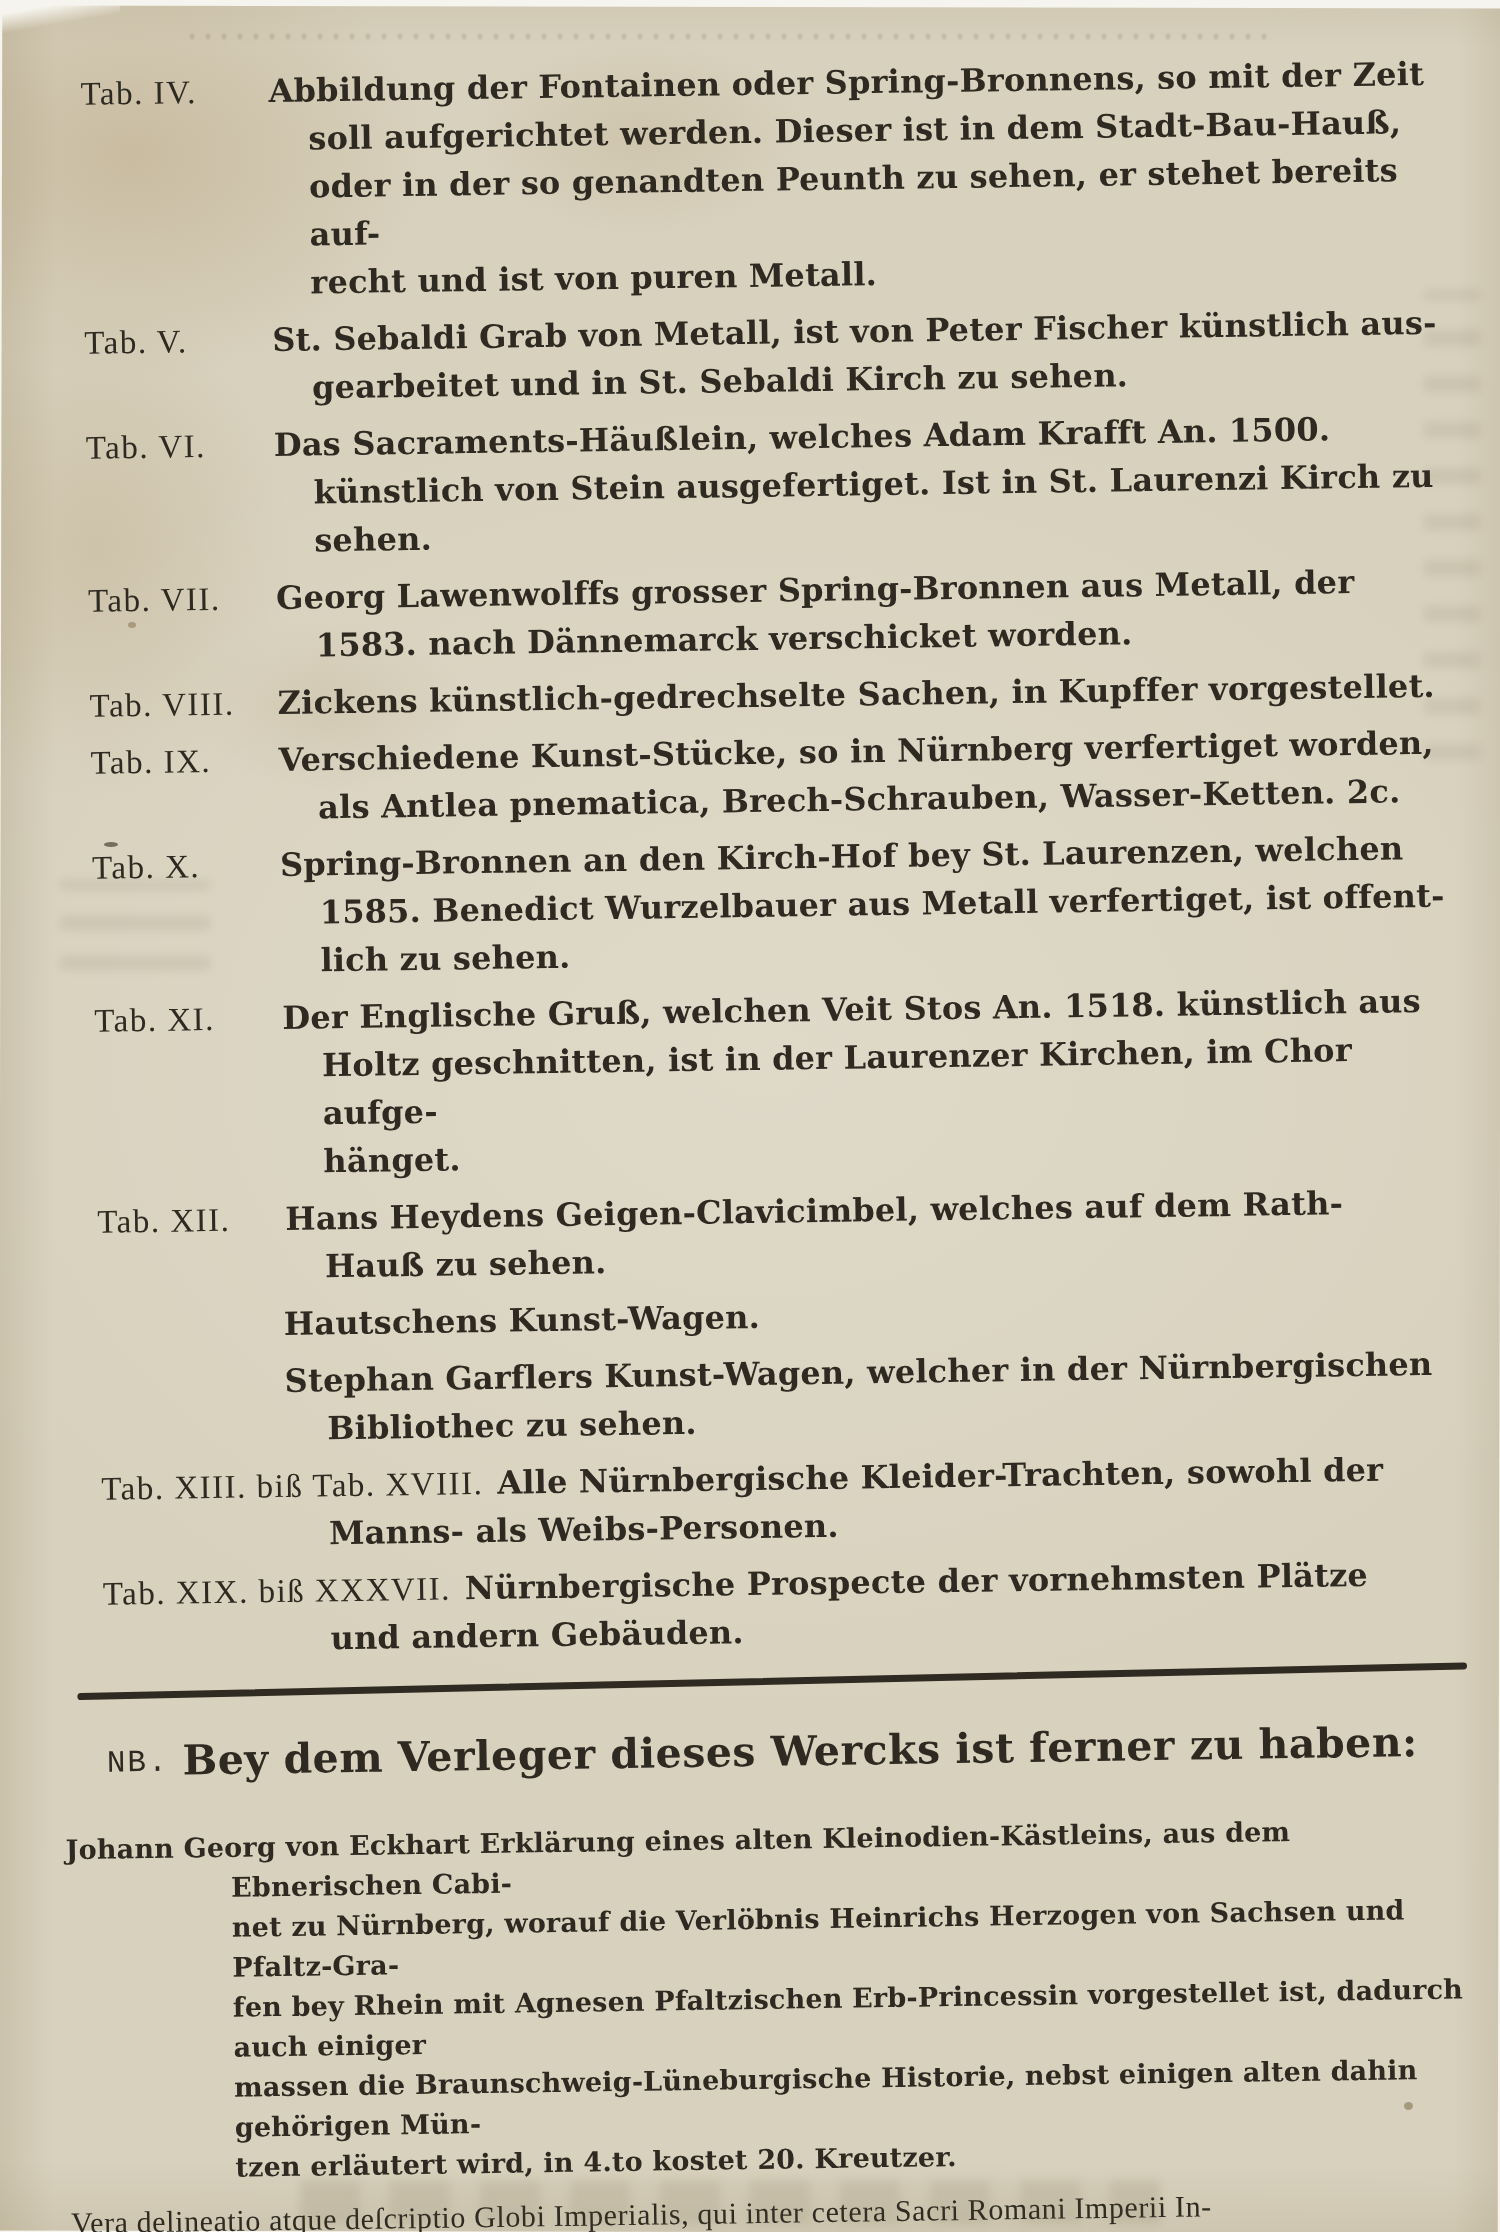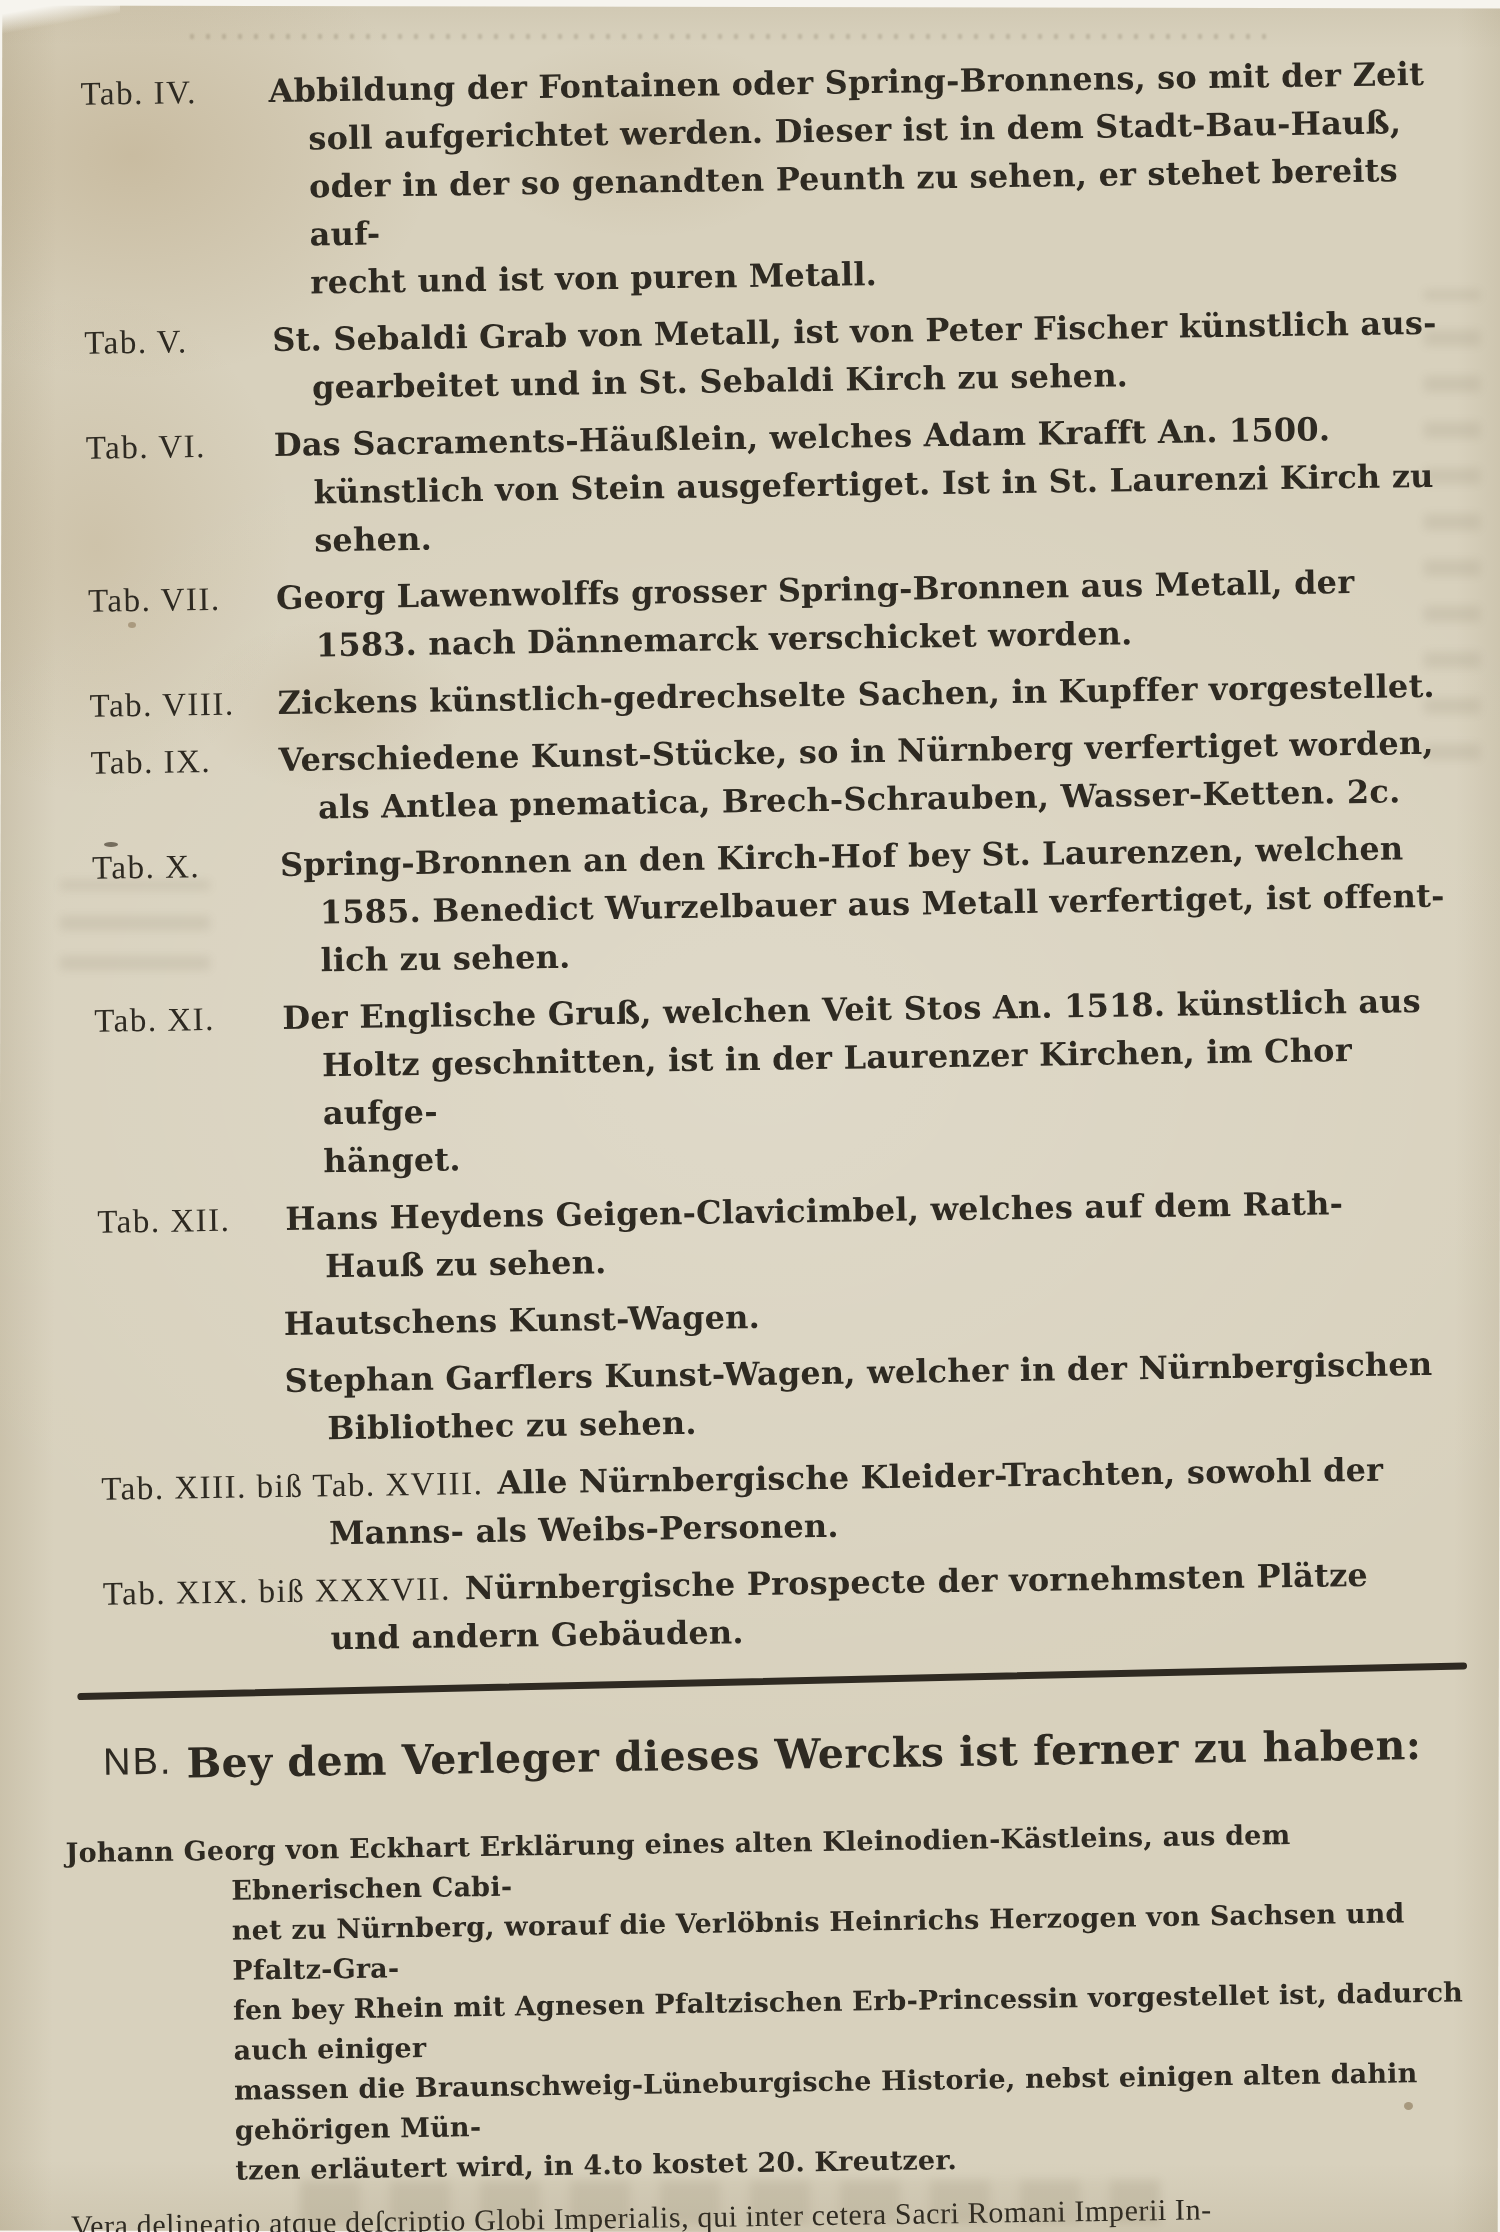--- a/index.html
+++ b/index.html
@@ -51,21 +51,21 @@
   
   .rule{
     height:7px;background:#2f2a22;border-radius:4px;
     margin:22px 44px 0 66px;
     transform:rotate(-0.42deg);
   }
   .notice-head{
     margin-top:38px;text-align:center;line-height:58px;white-space:nowrap;
   }
   .nb{
-    font-family:Liberation Sans, sans-serif;font-size:38px;letter-spacing:2px;
+    font-family:Liberation Mono, monospace;font-size:31px;letter-spacing:2px;
     vertical-align:4px;margin-right:14px;
   }
   .notice-title{
     font-size:41px;font-weight:bold;letter-spacing:.5px;
   }
   .ads{margin:30px 28px 0 52px;}
   .ad{
     font-size:27px;line-height:40px;font-weight:bold;
     padding-left:165px;text-indent:-165px;margin-bottom:13px;
     letter-spacing:.2px;white-space:pre-line;

